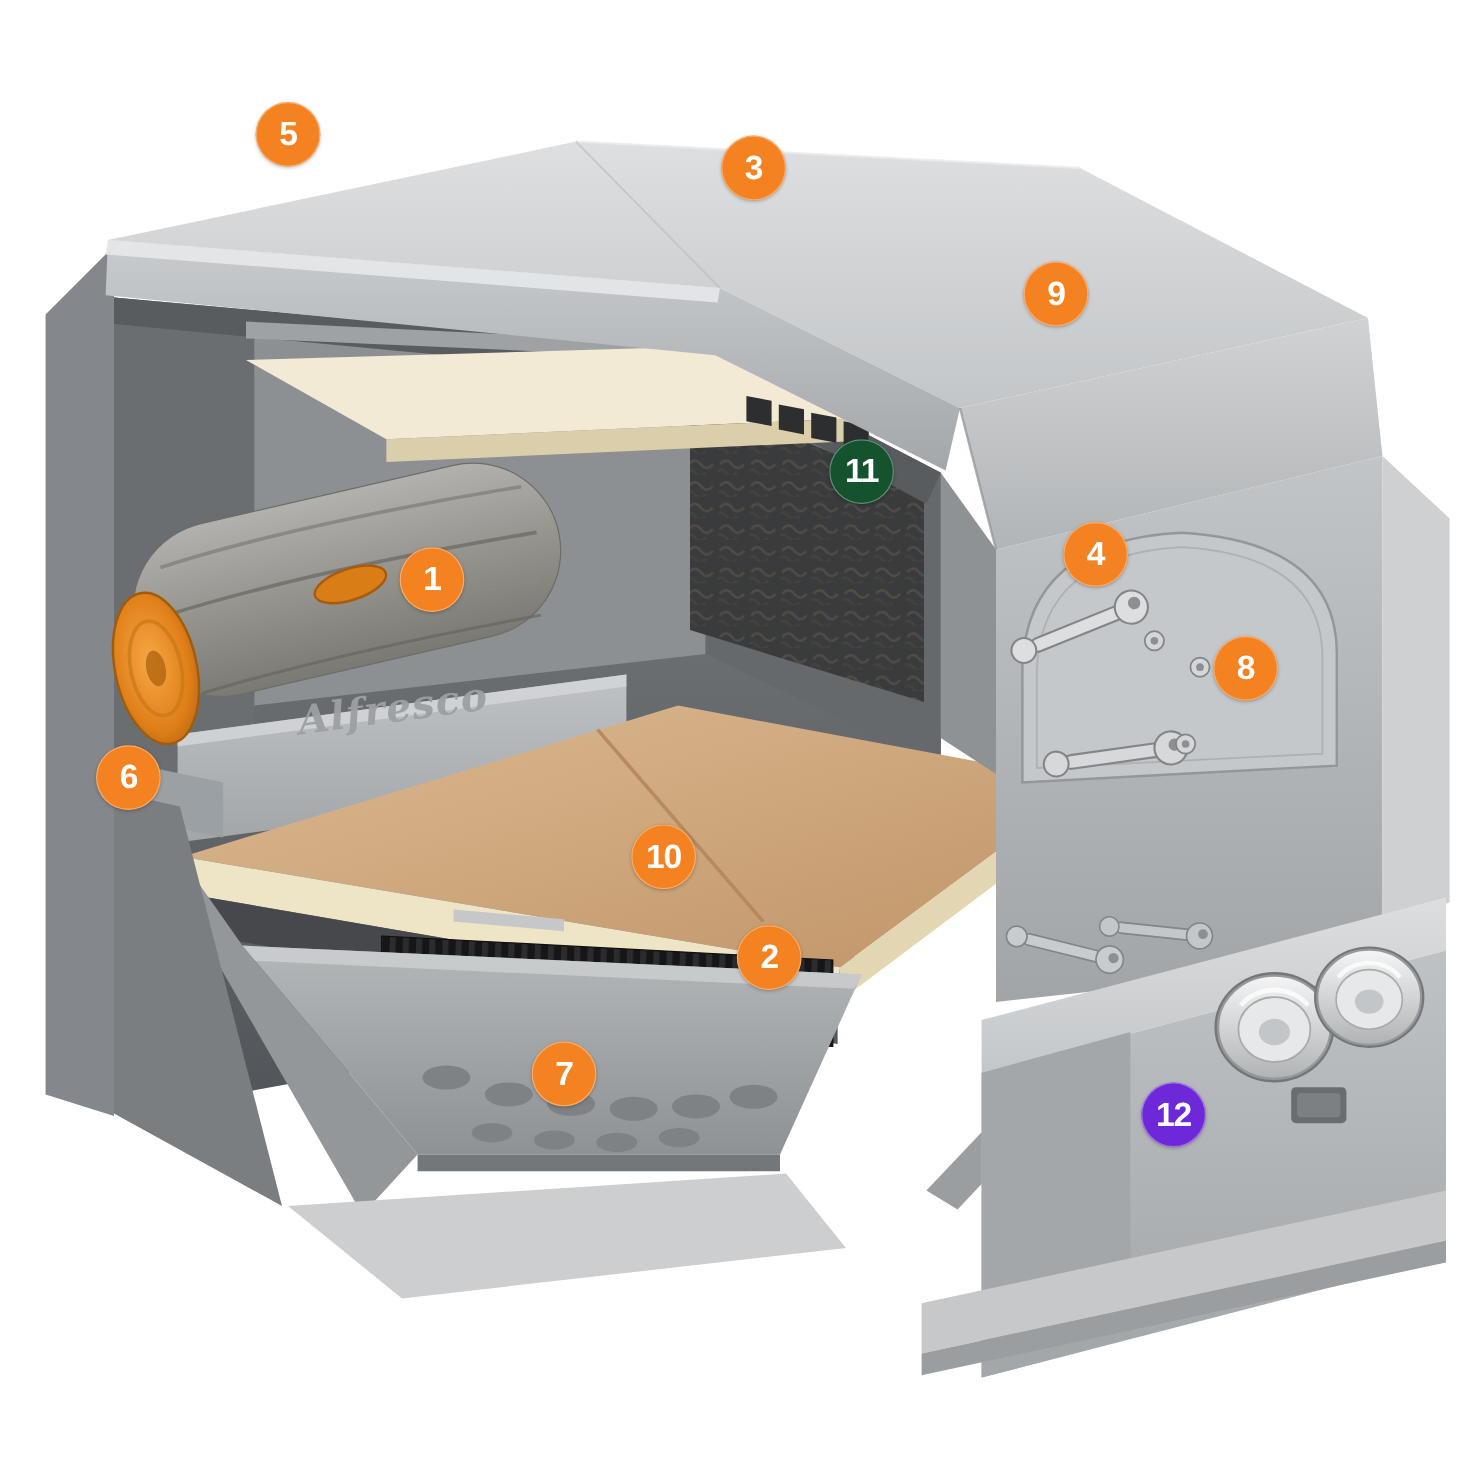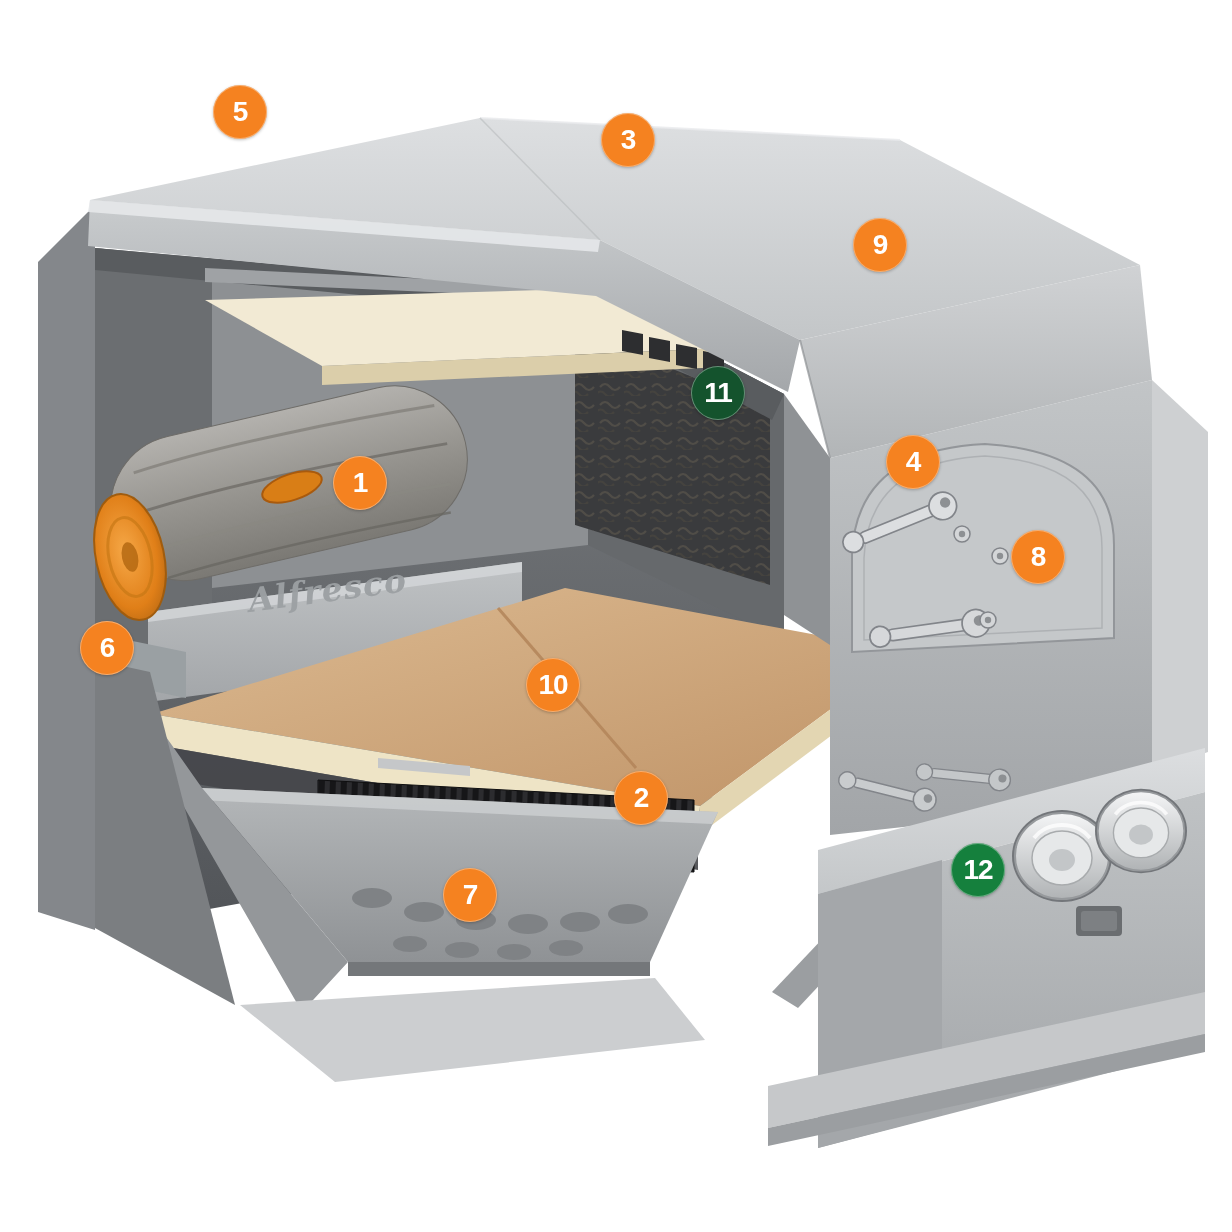--- a/index.html
+++ b/index.html
@@ -252,17 +252,17 @@
   <div class="badge-layer" id="badge-layer">
       <div class="badge" style="left: 360px; top: 483px; background: rgb(245, 130, 32); color: rgb(255, 255, 255);">1</div>
       <div class="badge" style="left: 641px; top: 798px; background: rgb(245, 130, 32); color: rgb(255, 255, 255);">2</div>
       <div class="badge" style="left: 628px; top: 140px; background: rgb(245, 130, 32); color: rgb(255, 255, 255);">3</div>
       <div class="badge" style="left: 913px; top: 462px; background: rgb(245, 130, 32); color: rgb(255, 255, 255);">4</div>
       <div class="badge" style="left: 240px; top: 112px; background: rgb(245, 130, 32); color: rgb(255, 255, 255);">5</div>
       <div class="badge" style="left: 107px; top: 648px; background: rgb(245, 130, 32); color: rgb(255, 255, 255);">6</div>
       <div class="badge" style="left: 470px; top: 895px; background: rgb(245, 130, 32); color: rgb(255, 255, 255);">7</div>
       <div class="badge" style="left: 1038px; top: 557px; background: rgb(245, 130, 32); color: rgb(255, 255, 255);">8</div>
       <div class="badge" style="left: 880px; top: 245px; background: rgb(245, 130, 32); color: rgb(255, 255, 255);">9</div>
-      <div class="badge" style="left: 553px; top: 685px; background: rgb(245, 130, 32); color: rgb(255, 255, 255);">10</div>
+      <div class="badge" style="left: 553px; top: 714px; background: rgb(245, 130, 32); color: rgb(255, 255, 255);">10</div>
       <div class="badge" style="left: 718px; top: 393px; background: #14532d; color: rgb(255, 255, 255);">11</div>
-      <div class="badge" style="left: 978px; top: 870px; background: #15803d; color: rgb(255, 255, 255);">12</div>
+      <div class="badge" style="left: 978px; top: 929px; background: #6d28d9; color: rgb(255, 255, 255);">12</div>
     </div>
 </div>
 
 </body></html>

